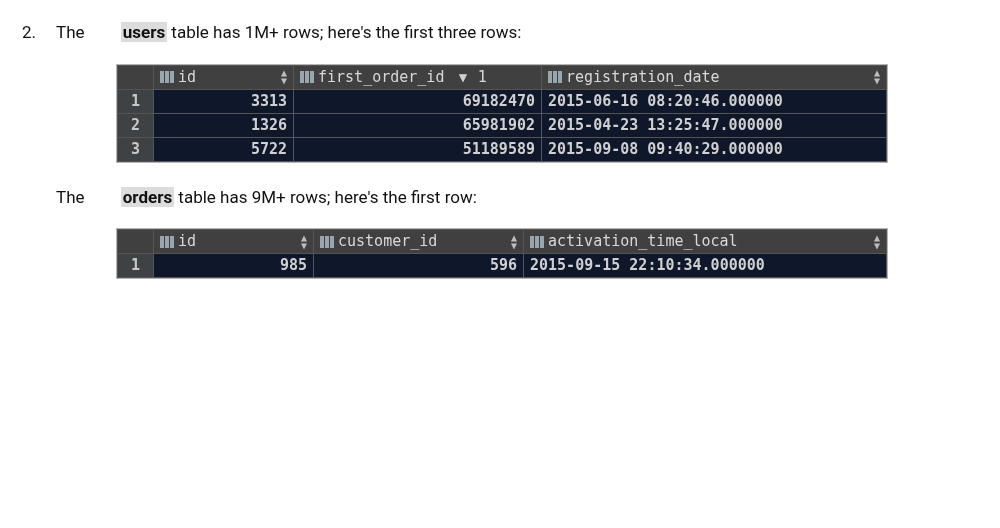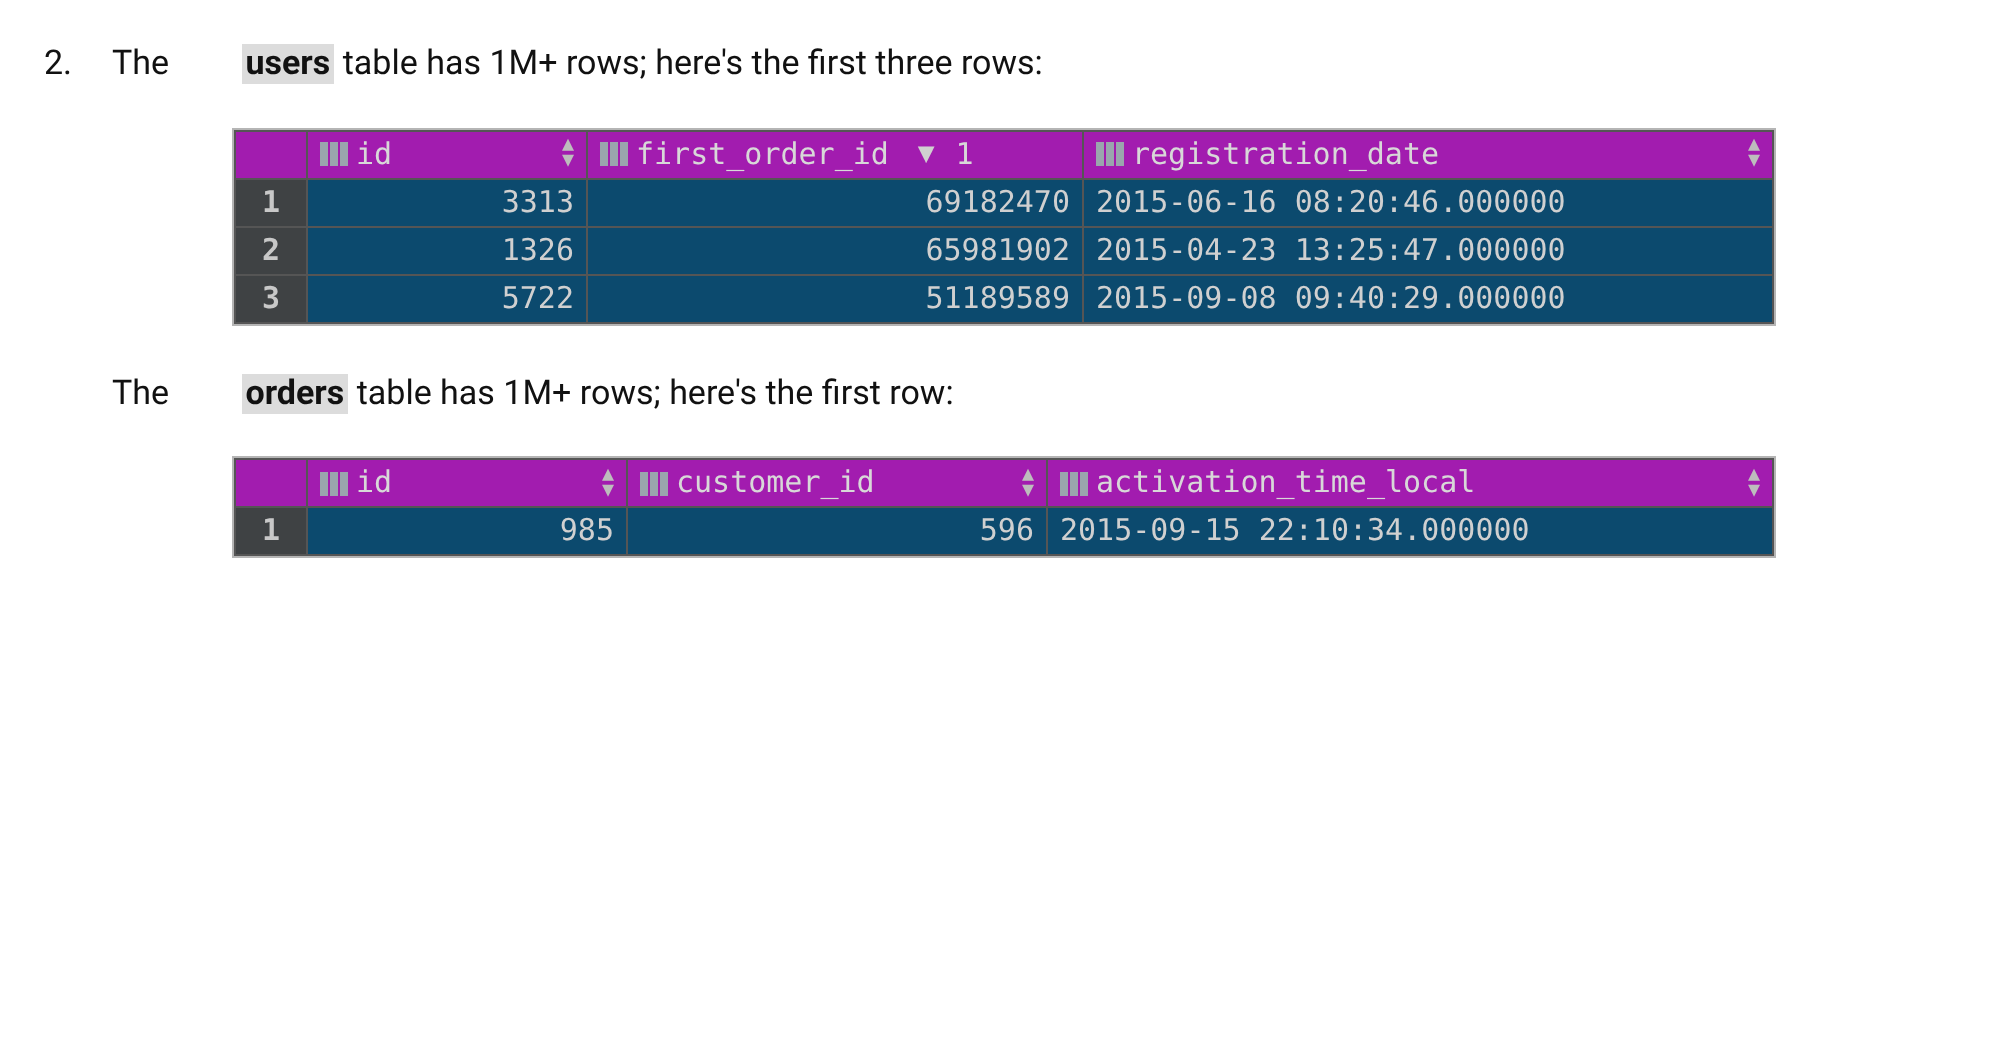--- a/index.html
+++ b/index.html
@@ -44,31 +44,32 @@
       border-collapse: collapse;
       font-family: "Menlo", "Consolas", "DejaVu Sans Mono", monospace;
       font-size: 15px;
     }
     .dbtable th, .dbtable td {
       border: 1px solid #555;
       height: 24px;
       padding: 0 6px;
     }
     .dbtable thead th {
-      background: #a21caf;
+      background: #404040;
       color: #d8d8d8;
       font-weight: 400;
       text-align: left;
       position: relative;
       white-space: nowrap;
     }
     .dbtable tbody td {
-      background: #0c4a6e;
+      background: #0f172a;
       color: #d0d0d0;
       white-space: nowrap;
+      font-weight: bold;
     }
     .dbtable .rownum {
       background: #3f4244;
       color: #c8c8c8;
       text-align: center;
       width: 36px;
       font-weight: 600;
     }
     .dbtable .num { text-align: right; }
     .dbtable .txt { text-align: left; }
@@ -190,21 +191,21 @@
             <td class="rownum">3</td>
             <td class="num">5722</td>
             <td class="num">51189589</td>
             <td class="txt">2015-09-08 09:40:29.000000</td>
           </tr>
         </tbody>
       </table>
     </div>
 
     <p class="para">
-      <span>The </span><b><span class="hl">orders</span></b><span> table has 1M+ rows; here's the first row:</span>
+      <span>The </span><b><span class="hl">orders</span></b><span> table has 9M+ rows; here's the first row:</span>
     </p>
 
     <div class="dbwrap">
       <table class="dbtable">
         <colgroup>
           <col style="width:36px">
             <col style="width:160px">
             <col style="width:210px">
             <col>
         </colgroup>

